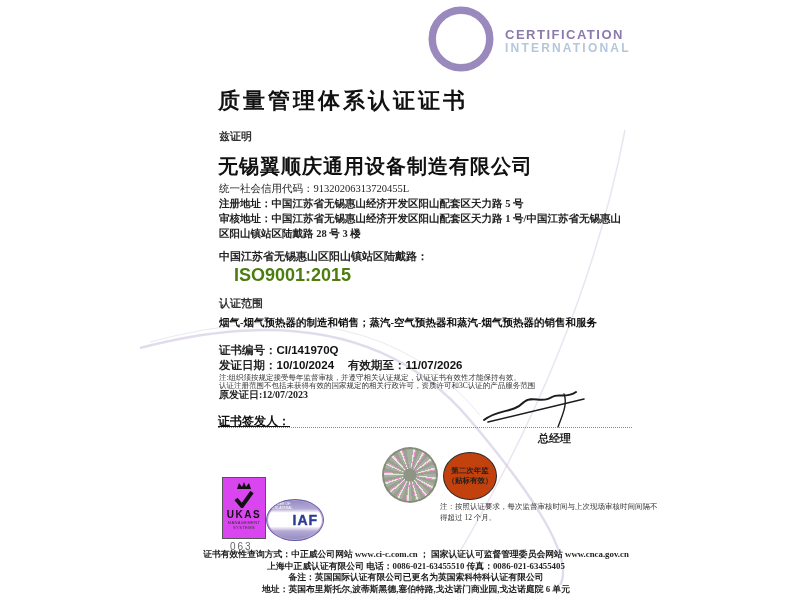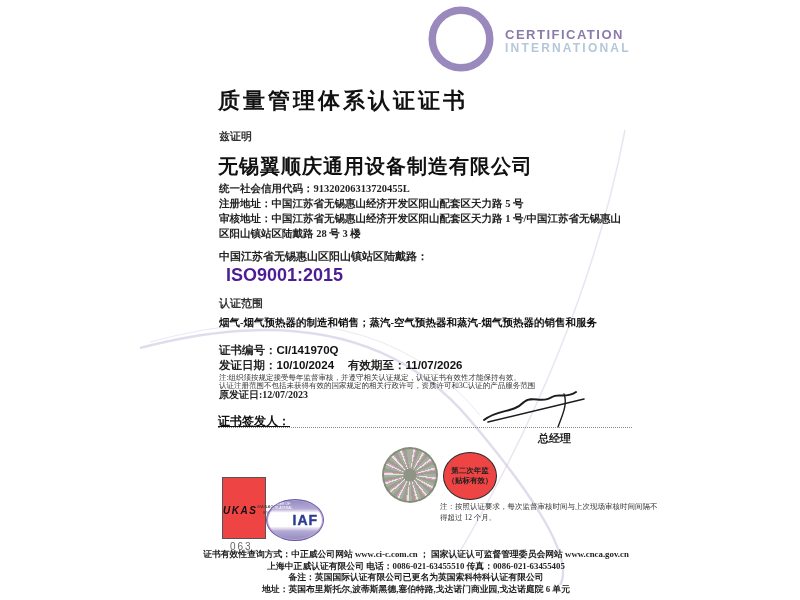--- a/index.html
+++ b/index.html
@@ -14,27 +14,27 @@
 
   
   .logo-text1 { left:505px; top:27px; font-family:"Liberation Sans",sans-serif;
     font-size:13px; font-weight:bold; letter-spacing:1.5px; color:#8b7bab; }
   .logo-text2 { left:505px; top:41px; font-family:"Liberation Sans",sans-serif;
     font-size:12px; font-weight:bold; letter-spacing:2.2px; color:#b3c8da; }
 
   .title { left:218px; top:86px; font-size:22px; font-weight:bold; letter-spacing:3px; color:#111; }
   .certify { left:219px; top:129px; font-size:11px; font-weight:600; color:#333; }
   .company { left:218px; top:153px; font-size:20px; font-weight:bold; letter-spacing:1px; color:#111; }
-  .credit  { left:219px; top:182px; font-size:10.5px; font-weight:700; color:#222; }
+  .credit  { left:219px; top:182px; font-size:10.5px; font-weight:400; color:#222; }
   .regaddr { left:219px; top:197px; font-size:10.5px; font-weight:600; color:#222; }
   .auditaddr { left:219px; top:211px; width:408px; font-size:10.5px; font-weight:600; line-height:1.45; color:#222; }
 
   .std-intro { left:219px; top:249px; font-size:11px; font-weight:600; color:#222; }
-  .std-code { left:226px; top:265px; font-family:"Liberation Sans",sans-serif;
-    font-size:18px; font-weight:bold; color:#4c1d95; }
+  .std-code { left:234px; top:265px; font-family:"Liberation Sans",sans-serif;
+    font-size:18px; font-weight:bold; color:#4d7c0f; }
 
   .scope-head { left:219px; top:296px; font-size:11px; font-weight:600; color:#333; }
   .scope-text { left:219px; top:316px; width:400px; font-size:10.5px; font-weight:bold; color:#111; }
 
   .certnum { left:219px; top:343px; font-size:11.5px; font-weight:600; color:#222; }
   .certnum b, .dates b { font-family:"Liberation Sans",sans-serif; font-weight:bold; color:#111; }
   .dates { left:219px; top:358px; font-size:11.5px; font-weight:600; color:#222; }
   .dates .gap { display:inline-block; width:14px; }
 
   .fineprint1 { left:219px; top:373px; font-size:7.5px; color:#333; }
@@ -49,28 +49,28 @@
   .holo { left:382px; top:447px; width:56px; height:56px; border-radius:50%;
     background:
       radial-gradient(circle at 50% 50%, #8f9585 0 16%, rgba(0,0,0,0) 17%),
       repeating-conic-gradient(from 0deg, #a9afa0 0deg 7deg, #e4e8da 7deg 11deg,
         #e096cd 11deg 14deg, #9ba18f 14deg 22deg);
     box-shadow: inset 0 0 0 2px #868c7c; }
 
   
   .year-stamp { left:443px; top:452px; width:54px; height:48px; border:1.5px solid #2a2a2a;
     border-radius:50%; display:flex; flex-direction:column; justify-content:center;
-    align-items:center; background:#ef4444; }
+    align-items:center; background:#c2410c; }
   .year-stamp span { font-size:7.5px; font-weight:600; color:#222; line-height:1.3; white-space:nowrap; }
 
   .stamp-note { left:440px; top:501px; width:218px; font-size:7.5px; color:#333; line-height:1.5; }
 
   
   .ukas-box { left:222px; top:477px; width:44px; height:62px; border:1px solid #555;
-    background:#ef4444; display:flex; flex-direction:row; align-items:center; padding-top:3px;font-style:italic; }
+    background:#d946ef; display:flex; flex-direction:column; align-items:center; padding-top:3px; }
   .ukas-name { font-family:"Liberation Sans",sans-serif; font-size:10px; font-weight:bold;
     letter-spacing:1.5px; color:#111; margin-top:1px; }
   .ukas-sub { font-family:"Liberation Sans",sans-serif; font-size:4px; color:#333;
     text-align:center; line-height:1.3; letter-spacing:.4px; }
   .ukas-num { left:230px; top:541px; font-family:"Liberation Sans",sans-serif;
     font-size:10px; letter-spacing:2px; color:#666; }
 
   
   .iaf-oval { left:266px; top:499px; width:58px; height:42px; border-radius:50%;
     border:1px solid #5a5fa8; overflow:hidden; display:flex; flex-direction:row;

